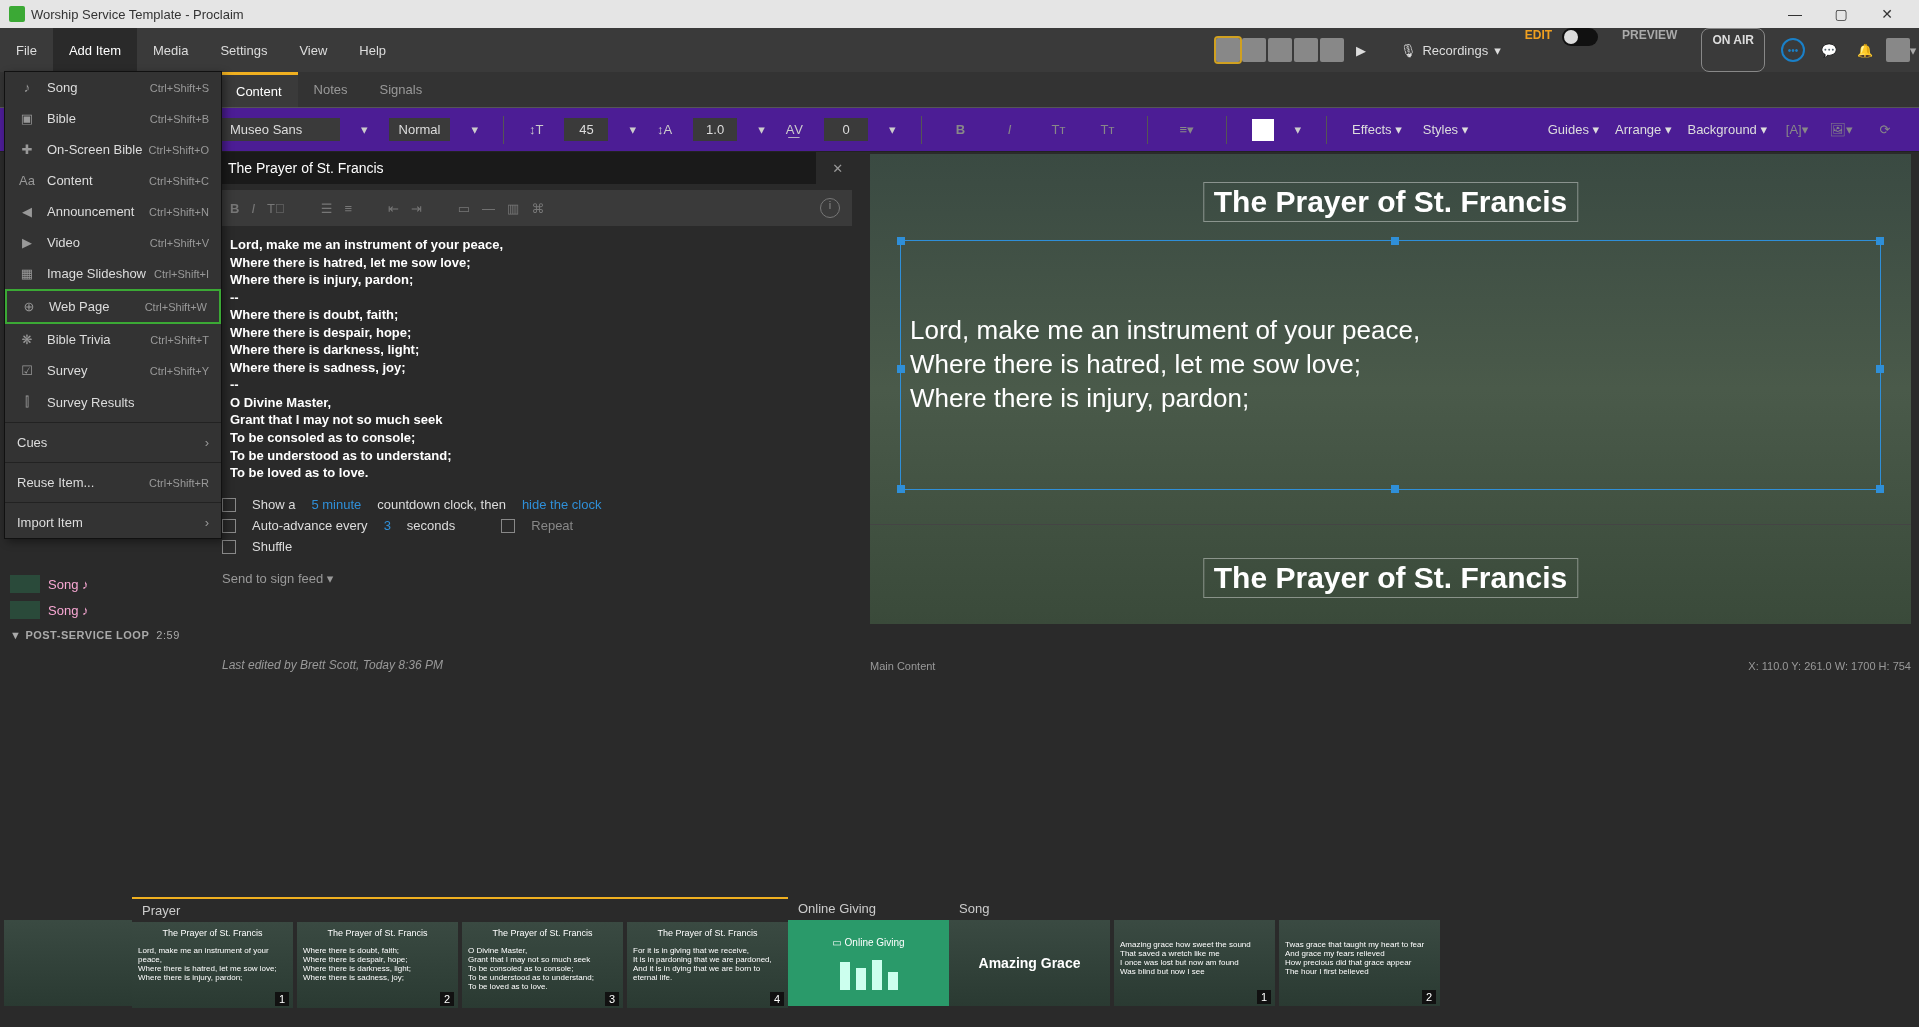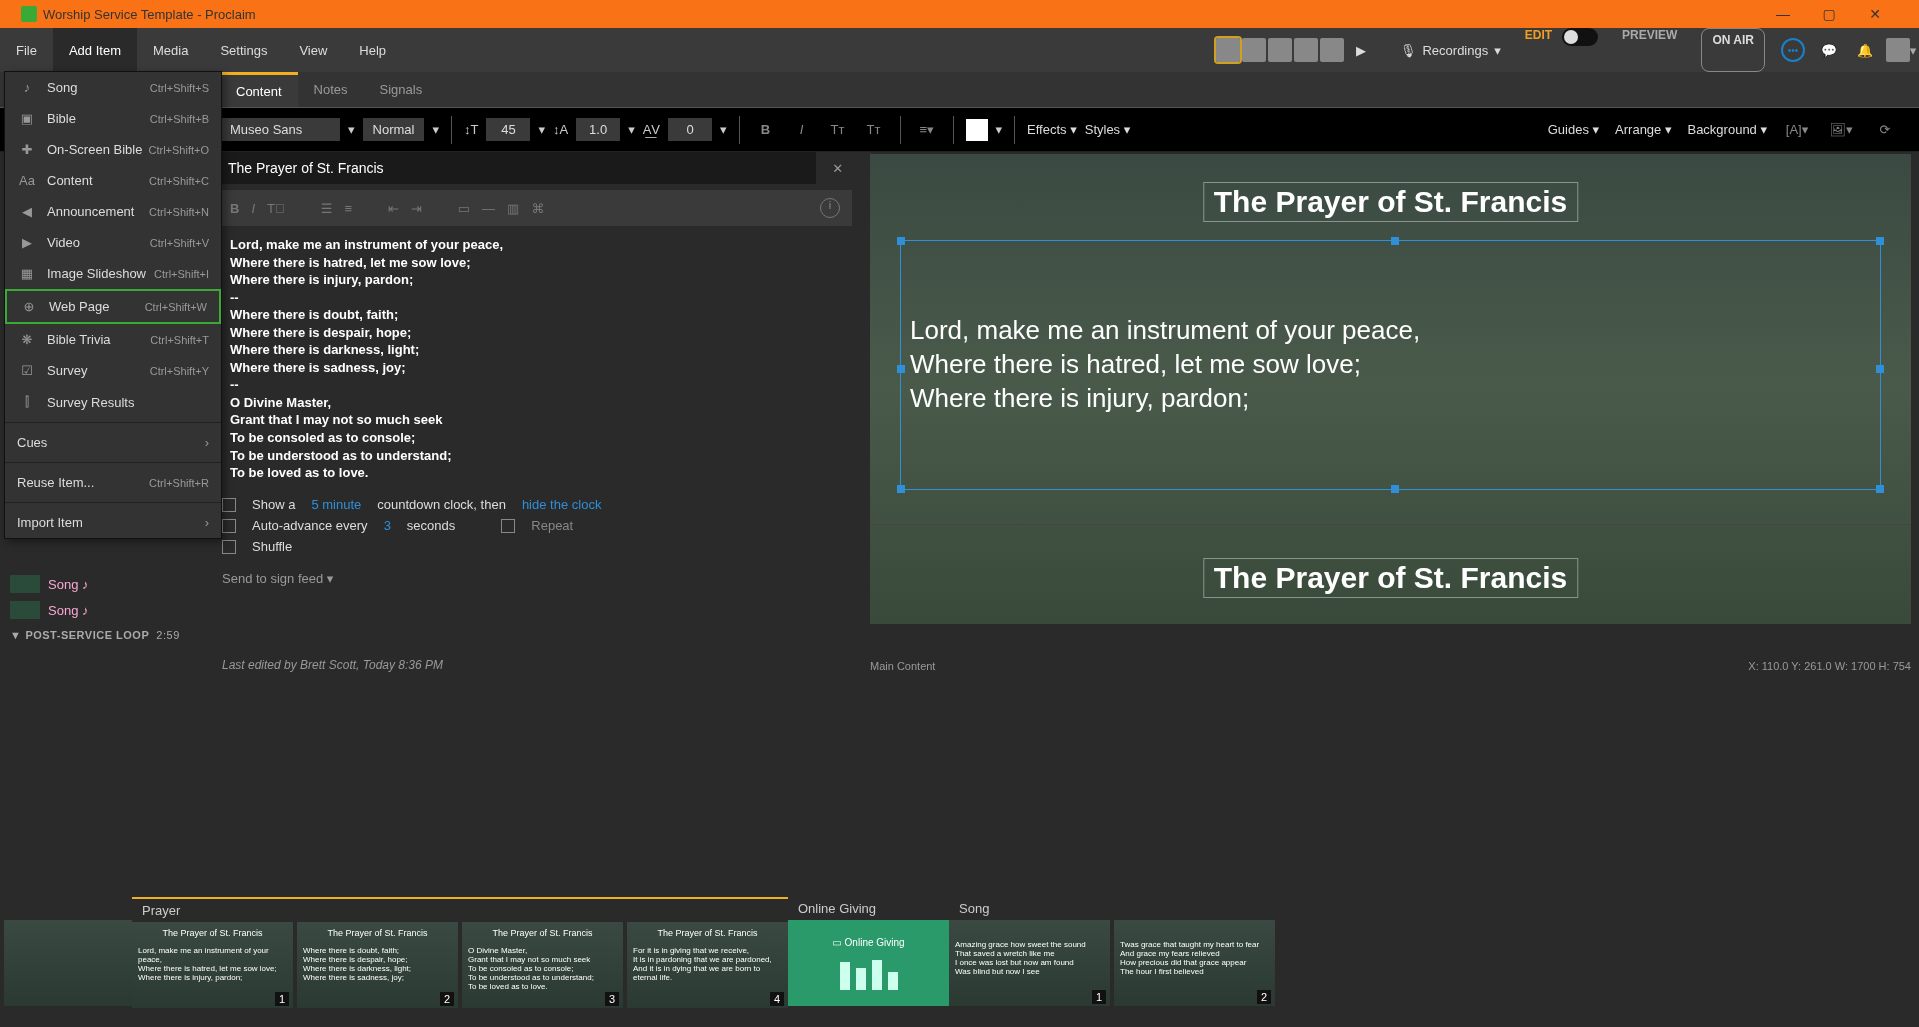--- a/index.html
+++ b/index.html
@@ -1,19 +1,19 @@
 <!DOCTYPE html>
 <html><head>
 <meta charset="utf-8">
 <style>
 * { margin:0; padding:0; box-sizing:border-box; font-family:"Segoe UI",Arial,sans-serif; }
 body { background:#2a2a2a; color:#ccc; width:1919px; height:1027px; overflow:hidden; font-size:13px; }
 
 
-.titlebar { height:28px; background:#f97316; color:#333; display:flex; align-items:center; padding:0 21px; }
+.titlebar { height:28px; background:#e5e5e5; color:#333; display:flex; align-items:center; padding:0 9px; }
 .app-icon { width:16px; height:16px; background:#3ba935; border-radius:2px; margin-right:6px; }
 .titlebar .spacer { flex:1; }
 .win-controls { display:flex; gap:0; }
 .win-btn { width:46px; height:28px; display:flex; align-items:center; justify-content:center; font-size:14px; color:#333; }
 
 
 .menubar { height:44px; background:#3a3a3a; display:flex; align-items:stretch; }
 .menu-item { padding:0 16px; display:flex; align-items:center; color:#ddd; cursor:pointer; }
 .menu-item.active { background:#2a2a2a; color:#fff; }
 .menubar .spacer { flex:1; }
@@ -29,21 +29,21 @@
 .onair-btn { border:1px solid #888; border-radius:8px; padding:4px 10px; color:#ddd; font-size:12px; font-weight:bold; margin:0 10px; }
 .icon-btn { width:36px; display:flex; align-items:center; justify-content:center; color:#aaa; }
 .circle-icon { width:24px; height:24px; border:2px solid #1a80c8; border-radius:50%; display:flex; align-items:center; justify-content:center; color:#1a80c8; font-size:10px; }
 
 
 .tabrow { height:36px; background:#333; display:flex; align-items:stretch; border-bottom:1px solid #555; padding-left:220px; }
 .tab { padding:0 16px; display:flex; align-items:center; color:#999; }
 .tab.active { color:#fff; border-top:3px solid #f0b020; background:#3a3a3a; }
 
 
-.fmtbar { height:44px; background:#000000; display:flex; align-items:center; padding-left:220px; gap:8px; border-bottom:1px solid #222;justify-content:center; }
+.fmtbar { height:44px; background:#4c1d95; display:flex; align-items:center; padding-left:220px; gap:21px; border-bottom:1px solid #222;justify-content:center; }
 .fmtsel { background:#3a3a3a; color:#ddd; padding:4px 10px; border:none; }
 .fmt-num { width:44px; text-align:center; }
 .fmt-sep { width:1px; height:28px; background:#555; margin:0 4px; }
 .fmt-icon { color:#888; width:28px; text-align:center; }
 .fmt-swatch { width:22px; height:22px; background:#fff; }
 .fmt-right { margin-left:auto; display:flex; gap:16px; padding-right:20px; }
 .fmt-drop { color:#ddd; cursor:pointer; }
 
 
 .add-menu { position:absolute; left:4px; top:71px; width:218px; background:#333; border:1px solid #111; z-index:100; box-shadow:3px 3px 8px rgba(0,0,0,.4); }
@@ -398,20 +398,21 @@
             <div class="bar" style="height:22px"></div>
             <div class="bar" style="height:30px"></div>
             <div class="bar" style="height:18px"></div>
           </div>
       </div>
     </div>
   </div>
   <div class="thumb-section">
     <div class="thumb-hdr">Song</div>
     <div class="thumb-row">
+      <div class="thumb grace">Amazing Grace</div>
       <div id="song-thumbs" style="display:flex;gap:4px">
           <div class="thumb">
             <div style="margin-top:14px">Amazing grace how sweet the sound<br>That saved a wretch like me<br>I once was lost but now am found<br>Was blind but now I see</div>
             <div class="num">1</div>
           </div>
           <div class="thumb">
             <div style="margin-top:14px">Twas grace that taught my heart to fear<br>And grace my fears relieved<br>How precious did that grace appear<br>The hour I first believed</div>
             <div class="num">2</div>
           </div>
         </div>

